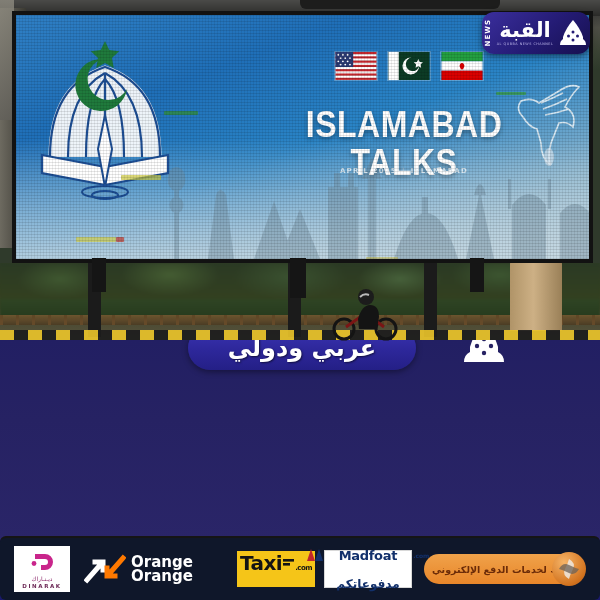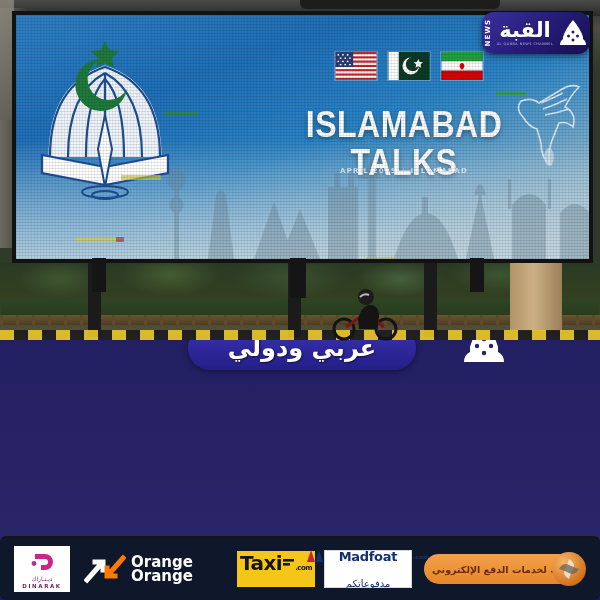--- a/index.html
+++ b/index.html
@@ -191,21 +191,21 @@
   #taxi-text{color:#141414;font-size:20px;font-weight:bold;letter-spacing:-.5px;
     display:flex;align-items:baseline;}
   #taxi-com{font-size:7px;margin-left:1px;font-weight:bold;}
 
   
   #sp-madfoat{left:324px;width:88px;height:38px;background:#fff;border:1px solid #d8d8d8;
     display:flex;flex-direction:column;align-items:center;justify-content:center;}
   #md-row{display:flex;align-items:center;gap:16px;}
   #md-name{color:#12306b;font-size:13px;font-weight:bold;letter-spacing:-.3px;}
   #md-com{color:#12306b;font-size:6px;font-weight:bold;}
-  #md-ar{color:#12306b;font-size:10px;font-weight:normal;direction:rtl;margin-top:14px;}
+  #md-ar{color:#12306b;font-size:12px;font-weight:bold;direction:rtl;margin-top:14px;}
 
   
   #sp-rahtak{left:424px;width:160px;height:30px;
     background:linear-gradient(180deg,#f0a24a,#e8862a);
     border-radius:15px;display:flex;align-items:center;justify-content:flex-start;
     padding-left:8px;}
   #rk-text{color:#6b2b08;font-size:9.5px;font-weight:bold;direction:rtl;white-space:nowrap;}
   #rk-circle{position:absolute;right:-2px;top:-2px;width:34px;height:34px;border-radius:50%;
     background:radial-gradient(circle at 35% 30%,#f6b467,#d2731f 70%,#a65414);
     display:flex;align-items:center;justify-content:center;}

